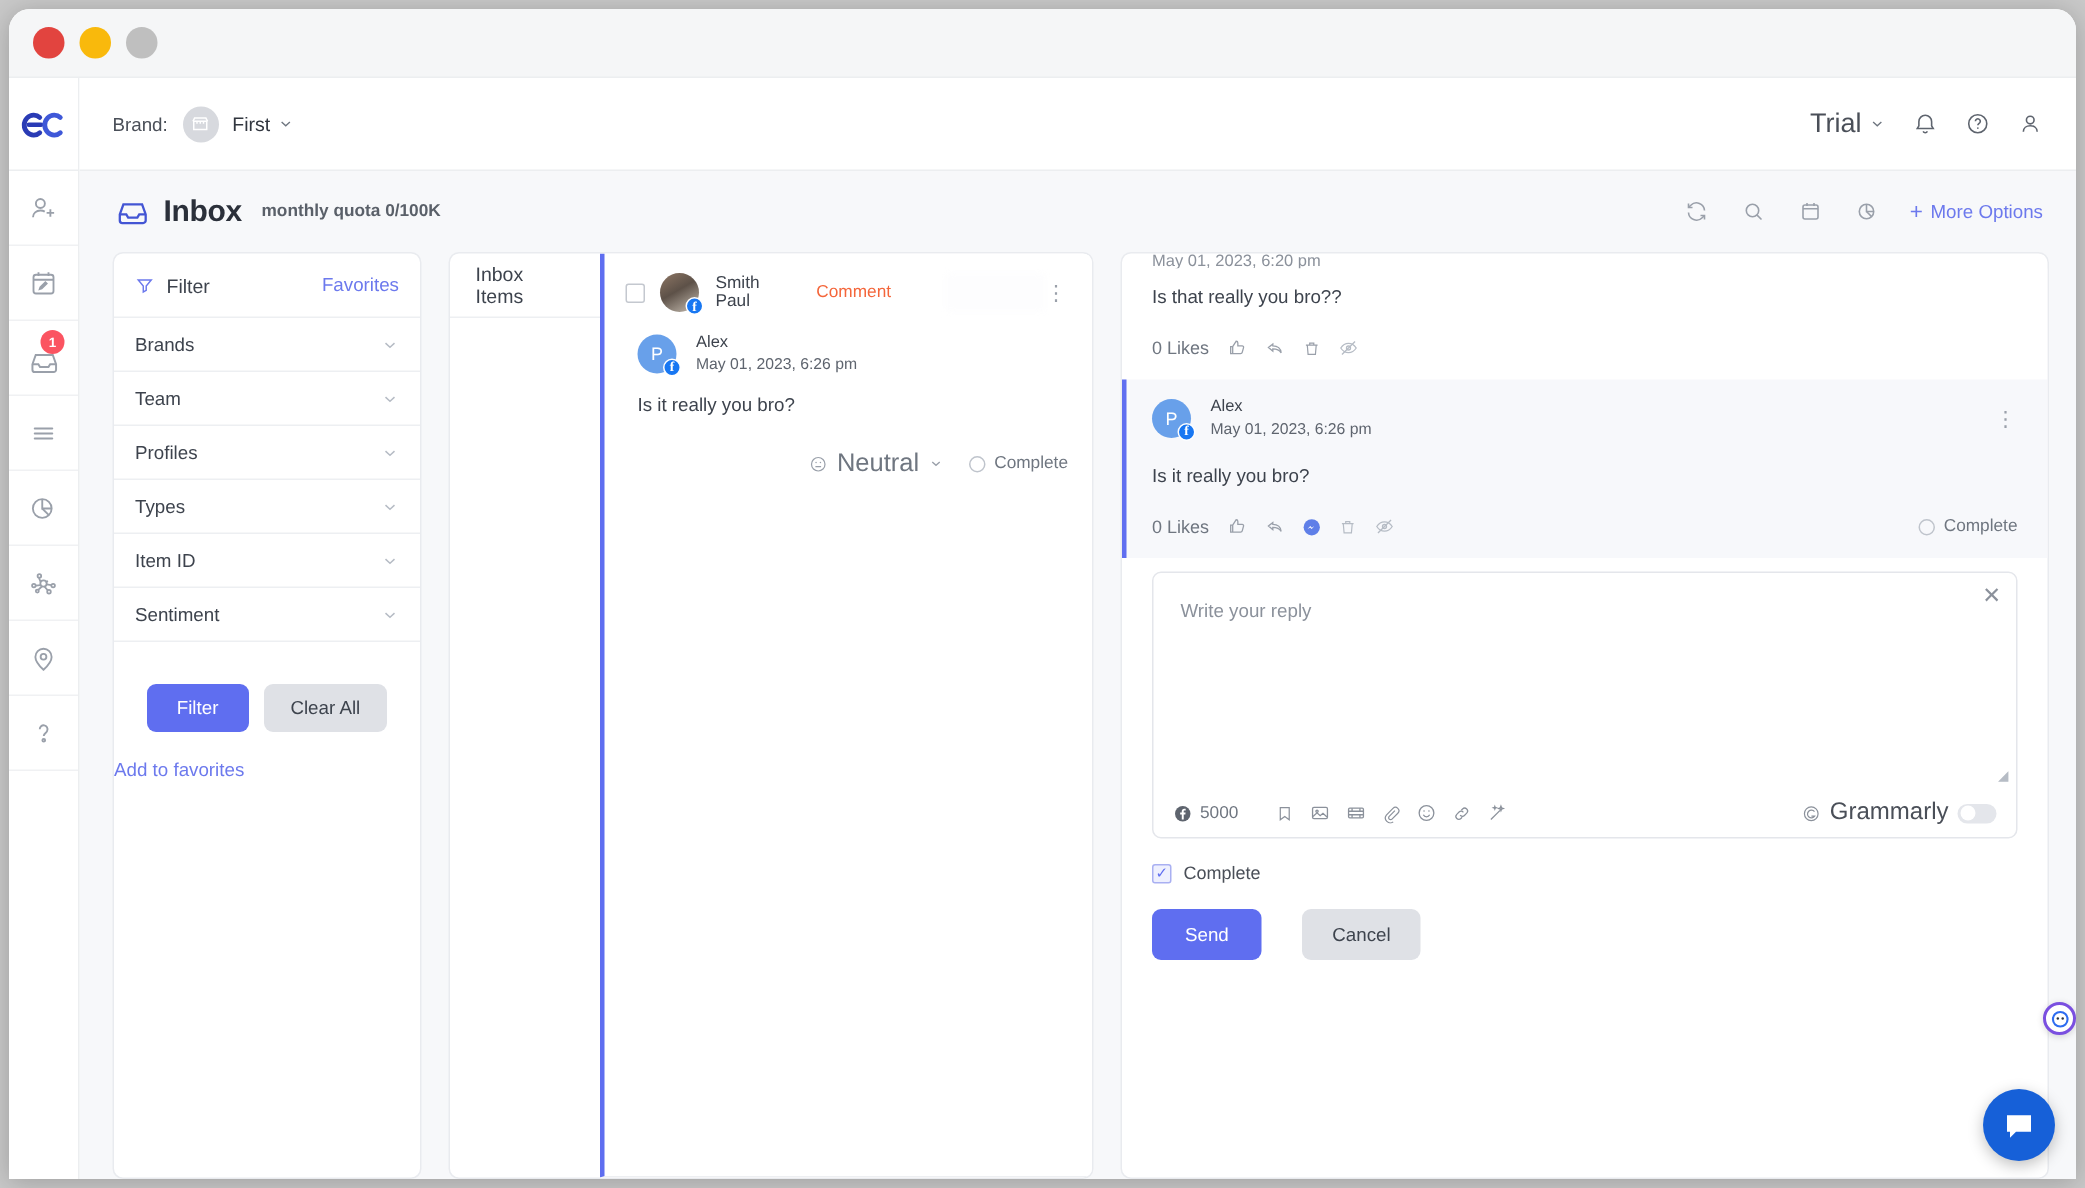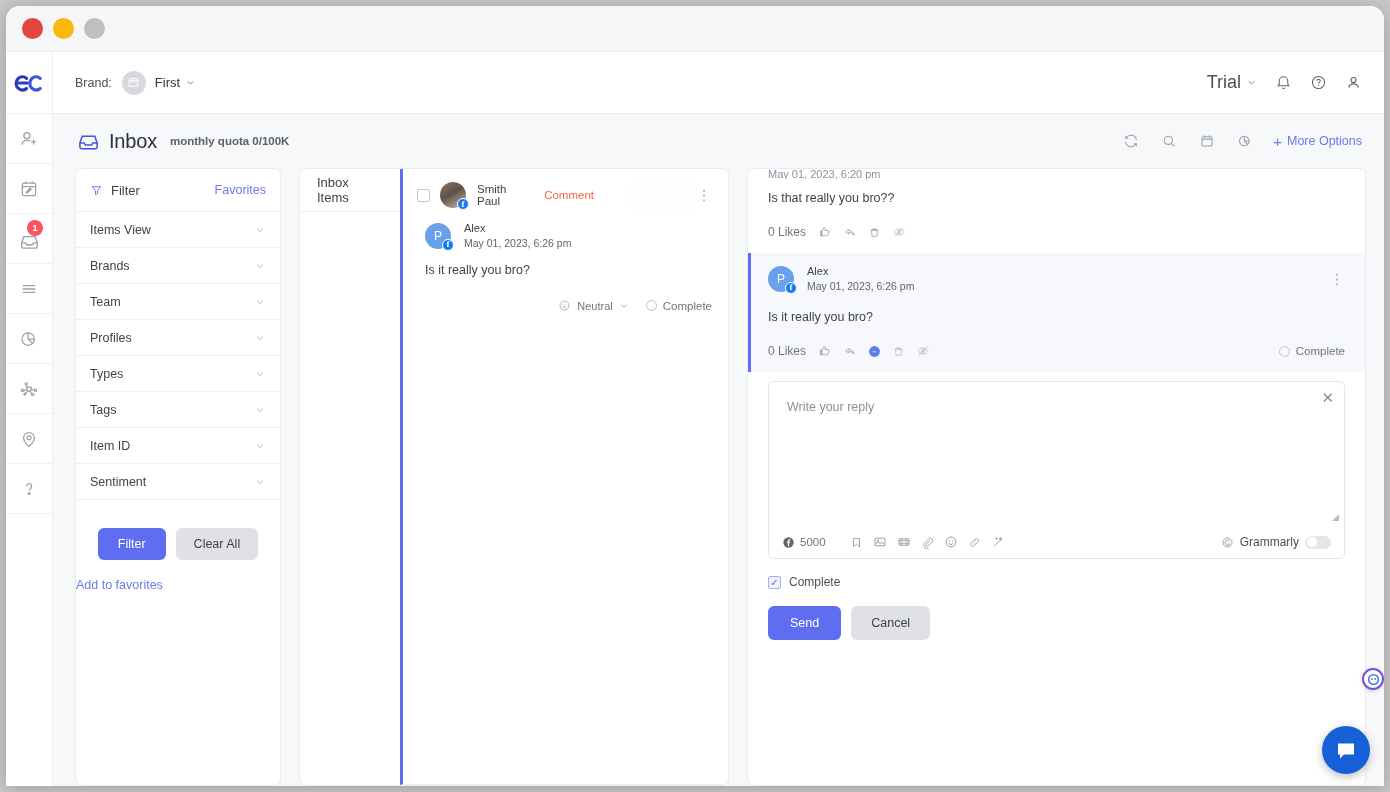--- a/index.html
+++ b/index.html
@@ -73,21 +73,21 @@
   .brand-name { font-size: 13px; color: #31363f; margin-right: 5px; }
   .spacer { flex: 1; }
   .trial { font-size: 18px; color: #4a4f58; margin-right: 5px; }
   .topicon { margin-left: 18px; cursor: pointer; display: flex; align-items: center; }
 
   .pagehead {
     height: 54px; background: #f7f8fa;
     display: flex; align-items: center; padding: 0 22px 0 24px;
   }
   .inbox-title {
-    font-size: 20px; font-weight: normal; color: #2b303a;
+    font-size: 20px; font-weight: bold; color: #2b303a;
     margin-left: 9px; letter-spacing: -0.2px;
   }
   .quota { font-size: 11.5px; color: #5a6069; margin-left: 13px; font-weight: 600; }
   .headicon { margin-left: 22px; cursor: pointer; display: flex; align-items: center; }
   .more-options {
     display: flex; align-items: center; margin-left: 20px;
     color: #6c79ed; font-size: 12.5px; cursor: pointer; font-weight: 500;
   }
   .more-options .plus { font-size: 15px; margin-right: 5px; line-height: 1; }
 
@@ -171,21 +171,21 @@
   }
   .kebab { margin-left: auto; cursor: pointer; color: #9aa0aa; font-size: 14px; letter-spacing: 1px; }
 
   .card-row2 { display: flex; align-items: center; margin-top: 14px; margin-left: 8px; }
   .meta-block { margin-left: 13px; }
   .meta-name { font-size: 11px; color: #3d434d; }
   .meta-time { font-size: 10.5px; color: #5e646e; margin-top: 3px; }
   .card-text { font-size: 12.5px; color: #3d434d; margin-top: 14px; margin-left: 8px; }
   .card-row3 { display: flex; align-items: center; justify-content: flex-end; margin-top: 22px; gap: 7px; }
   .sentiment { display: flex; align-items: center; gap: 6px; cursor: pointer; }
-  .sentiment span { font-size: 11px; color: #6f7680; }
+  .sentiment span { font-size: 17px; color: #6f7680; }
   .radio-complete { display: flex; align-items: center; gap: 6px; cursor: pointer; margin-left: 10px; }
   .radio-dot { width: 11px; height: 11px; border: 1px solid #bfc4cc; border-radius: 50%; }
   .radio-complete span { font-size: 11.5px; color: #6f7680; }
   .clipped-row {
     height: 10px; overflow: hidden; color: #8b919b; font-size: 11px;
     padding: 0 20px; line-height: 10px;
   }
   .detail-msg { padding: 12px 20px 14px 20px; background: #fff; }
   .detail-msg.active {
     background: #f7f8fb; border-left: 3px solid #5f6ef0; padding-left: 17px;
@@ -215,39 +215,39 @@
     color: #b6bcc5; font-size: 9px; transform: rotate(0deg);
   }
   .reply-toolbar {
     height: 32px; display: flex; align-items: center;
     padding: 0 13px; gap: 10px; border-top: 0;
   }
   .char-count { display: flex; align-items: center; gap: 5px; font-size: 11.5px; color: #6f7680; }
   .tb-ic { cursor: pointer; display: flex; align-items: center; }
   .grammarly {
     margin-left: auto; display: flex; align-items: center; gap: 6px;
-    font-size: 12px; color: #4a4f58;
+    font-size: 16px; color: #4a4f58;
   }
   .toggle {
     width: 26px; height: 13px; border-radius: 7px; background: #e4e6eb;
     position: relative; cursor: pointer;
   }
   .toggle::after {
     content: ''; position: absolute; left: 1.5px; top: 1.5px;
     width: 10px; height: 10px; border-radius: 50%; background: #fff;
   }
 
   .complete-line { display: flex; align-items: center; gap: 8px; margin: 16px 20px 0 20px; }
   .cb-checked {
     width: 13px; height: 13px; border: 1px solid #a9b0f2; border-radius: 2px;
     background: #eef0fe; color: #5f6ef0; font-size: 10px;
     display: flex; align-items: center; justify-content: center; cursor: pointer;
   }
   .complete-line span { font-size: 12px; color: #4a4f58; }
-  .send-row { display: flex; gap: 10px; margin: 17px 20px 0 20px; }
+  .send-row { display: flex; gap: 27px; margin: 17px 20px 0 20px; }
   .btn-send { background: #5f6ef0; color: #fff; padding: 10px 22px; }
   .btn-cancel { background: #dfe1e6; color: #3d434d; padding: 10px 20px; }
 
   
   .footer {
     height: 16px; display: flex; align-items: flex-start; justify-content: center;
     font-size: 11px; color: #8b919b; overflow: hidden; padding-top: 3px;
   }
 
   
@@ -445,51 +445,39 @@
           <div class="pane pane-filter">
             <div class="filter-head">
               <svg width="13" height="13" viewBox="0 0 24 24" fill="none" stroke="#6c79ed" stroke-width="1.8">
                 <path d="M4 5h16l-6.2 7.3v5.4l-3.6 2v-7.4z"></path>
               </svg>
               <span class="filter-head-label">Filter</span>
               <span class="favorites">Favorites</span>
             </div>
 
             <div class="filter-row">
-              <span class="lbl">Items View</span>
-              <svg class="chev" width="12" height="12" viewBox="0 0 24 24" fill="none" stroke="#b6bcc5" stroke-width="2">
-                  <path d="M6 9.5l6 5.5 6-5.5"></path>
-                </svg>
-            </div>
-            <div class="filter-row">
               <span class="lbl">Brands</span>
               <svg class="chev" width="12" height="12" viewBox="0 0 24 24" fill="none" stroke="#b6bcc5" stroke-width="2">
                   <path d="M6 9.5l6 5.5 6-5.5"></path>
                 </svg>
             </div>
             <div class="filter-row">
               <span class="lbl">Team</span>
               <svg class="chev" width="12" height="12" viewBox="0 0 24 24" fill="none" stroke="#b6bcc5" stroke-width="2">
                   <path d="M6 9.5l6 5.5 6-5.5"></path>
                 </svg>
             </div>
             <div class="filter-row">
               <span class="lbl">Profiles</span>
               <svg class="chev" width="12" height="12" viewBox="0 0 24 24" fill="none" stroke="#b6bcc5" stroke-width="2">
                   <path d="M6 9.5l6 5.5 6-5.5"></path>
                 </svg>
             </div>
             <div class="filter-row">
               <span class="lbl">Types</span>
-              <svg class="chev" width="12" height="12" viewBox="0 0 24 24" fill="none" stroke="#b6bcc5" stroke-width="2">
-                  <path d="M6 9.5l6 5.5 6-5.5"></path>
-                </svg>
-            </div>
-            <div class="filter-row">
-              <span class="lbl">Tags</span>
               <svg class="chev" width="12" height="12" viewBox="0 0 24 24" fill="none" stroke="#b6bcc5" stroke-width="2">
                   <path d="M6 9.5l6 5.5 6-5.5"></path>
                 </svg>
             </div>
             <div class="filter-row">
               <span class="lbl">Item ID</span>
               <svg class="chev" width="12" height="12" viewBox="0 0 24 24" fill="none" stroke="#b6bcc5" stroke-width="2">
                   <path d="M6 9.5l6 5.5 6-5.5"></path>
                 </svg>
             </div>

